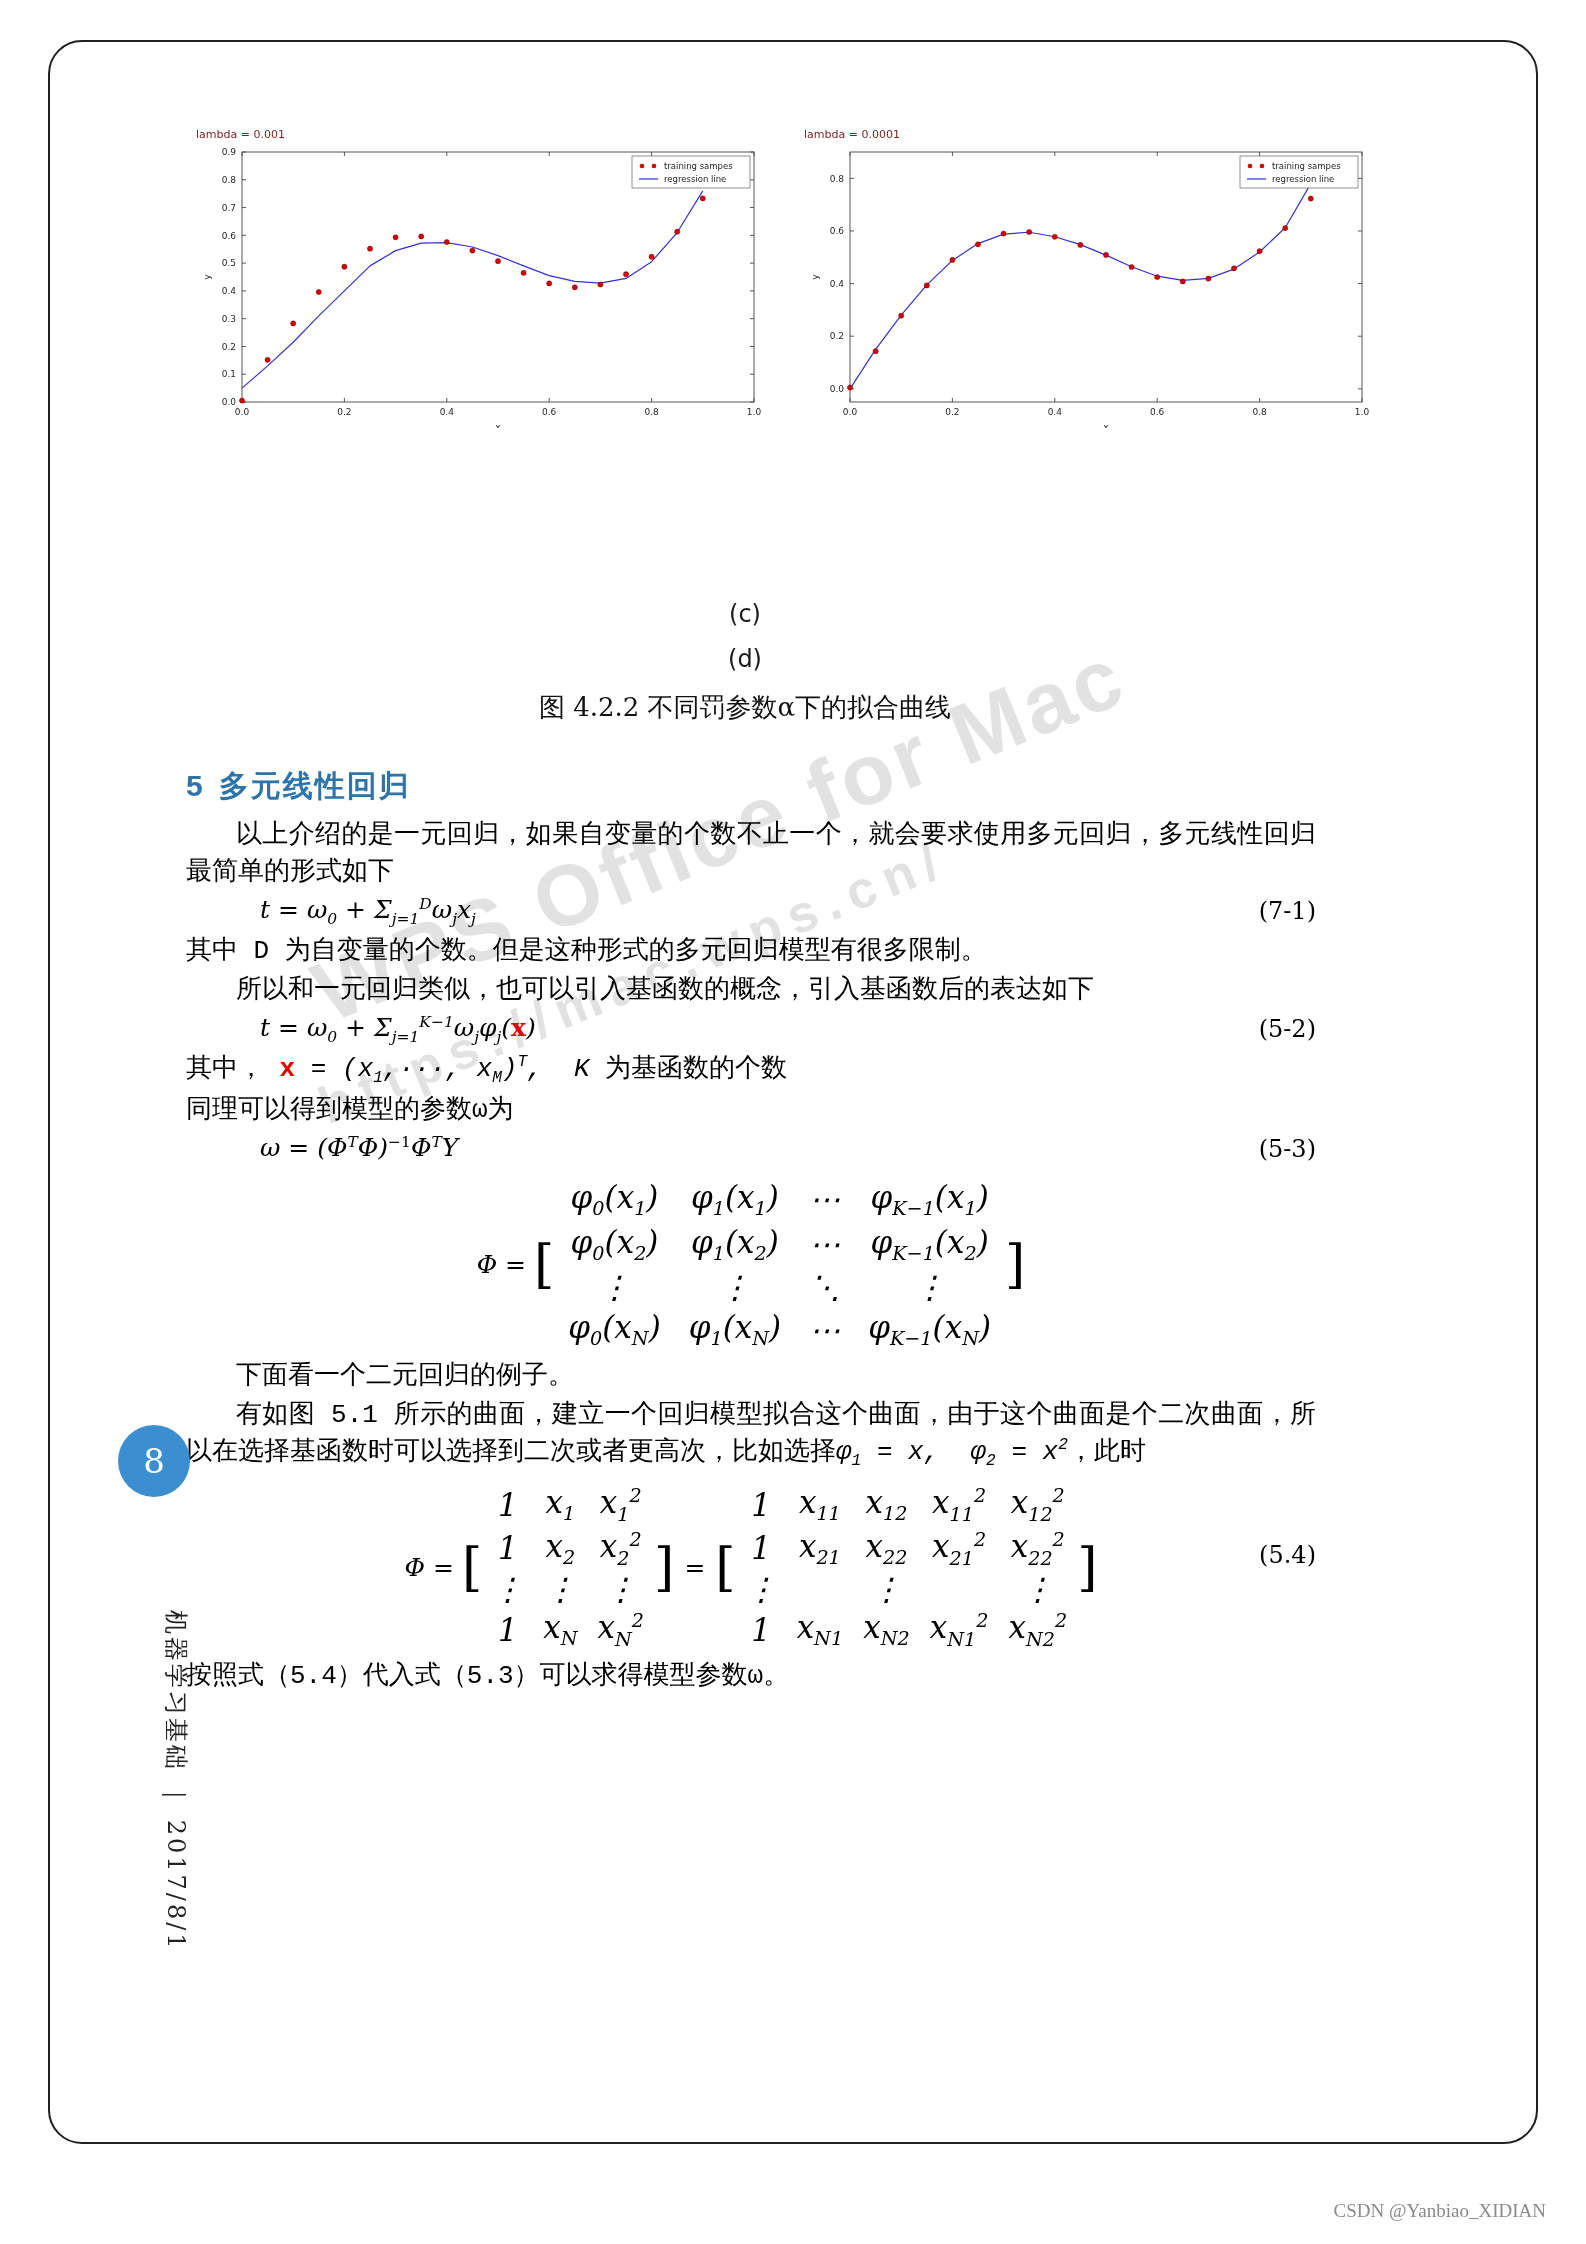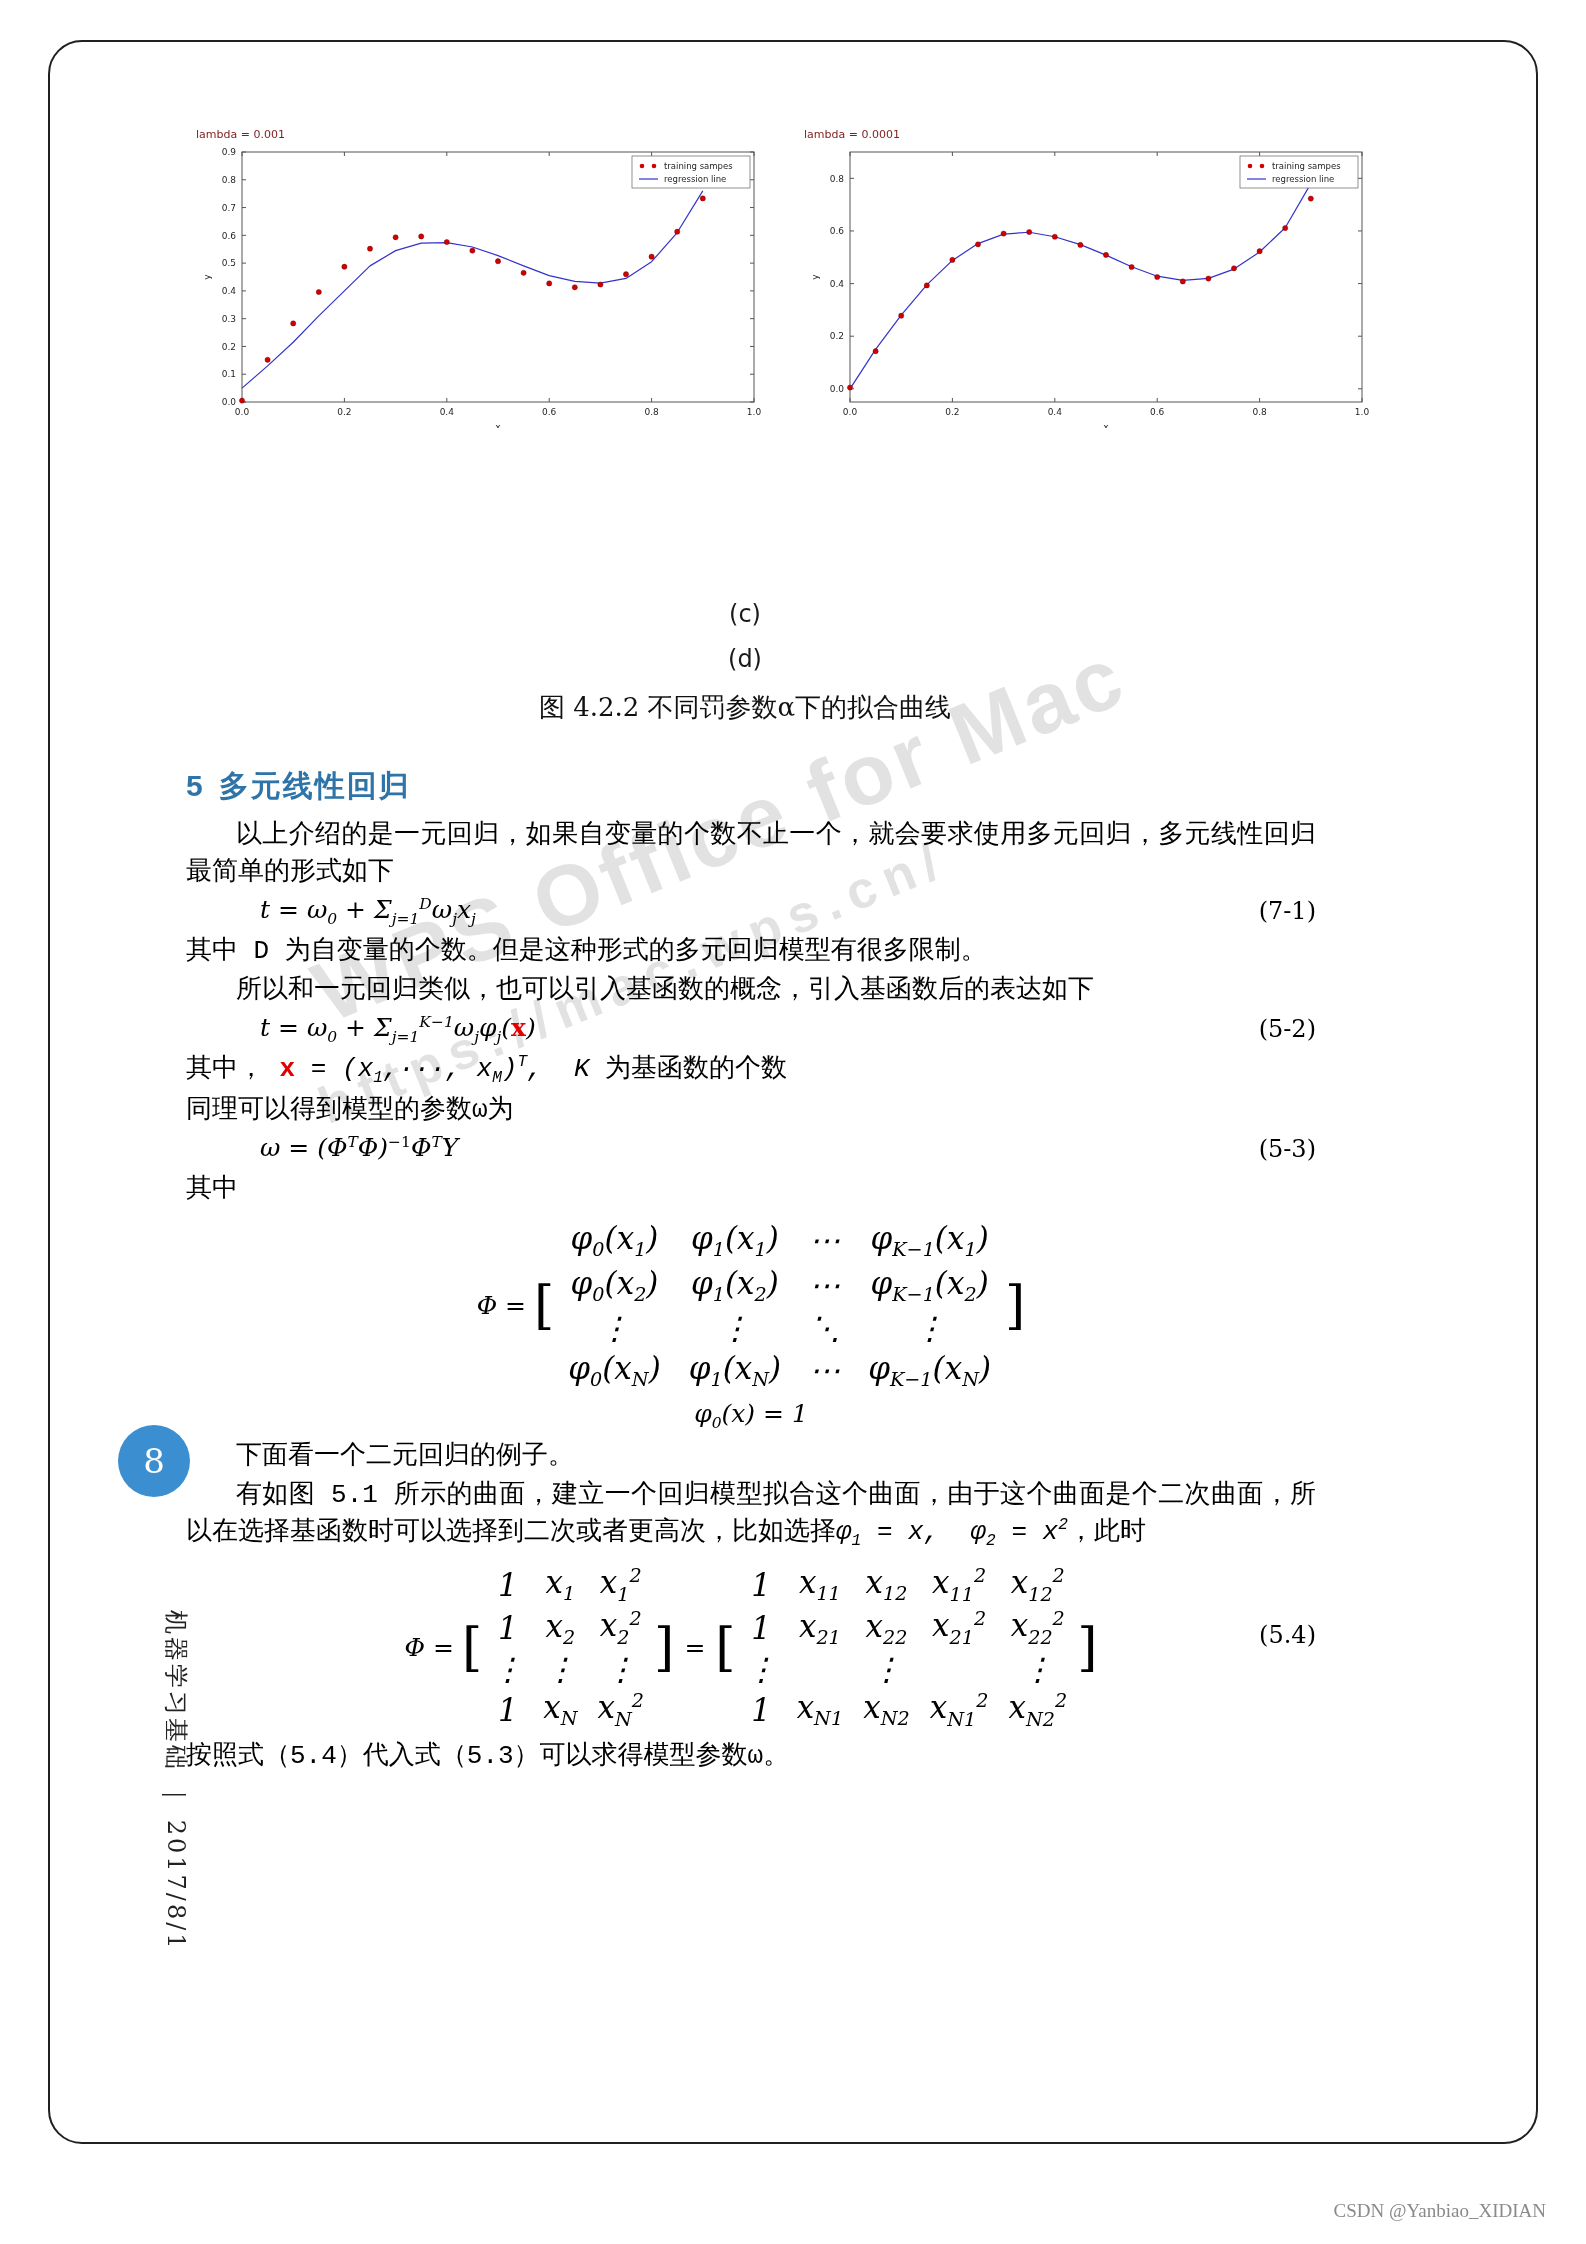--- a/index.html
+++ b/index.html
@@ -453,21 +453,20 @@
     <span>其中，</span><span style="font-style:italic">&nbsp;<span class="red" style="font-style:normal;font-weight:700">x</span>&nbsp;=&nbsp;(x<sub>1</sub>,···,&nbsp;x<sub>M</sub>)<sup style="font-style:italic">T</sup>,&nbsp;&nbsp;K</span><span> 为基函数的个数</span>
   </p>
 
   <p class="para">同理可以得到模型的参数ω为</p>
 
   <div class="eq-row">
     <span class="eq-body">ω&nbsp;=&nbsp;(Φ<sup>T</sup>Φ)<sup class="upr">−1</sup>Φ<sup>T</sup>Y</span>
     <span class="eq-num">(5-3)</span>
   </div>
 
-  <p class="para">其中</p>
 
   <div class="matrix-wrap">
     <div class="matrix-inner">
       <span class="mat-lhs">Φ =</span>
       <span class="bracket">[</span>
       <table class="mat">
         <tbody>
             <tr>
           <td>φ<sub>0</sub>(x<sub>1</sub>)</td>
           <td>φ<sub>1</sub>(x<sub>1</sub>)</td>
@@ -489,21 +488,20 @@
         <tr>
           <td>φ<sub>0</sub>(x<sub>N</sub>)</td>
           <td>φ<sub>1</sub>(x<sub>N</sub>)</td>
           <td>⋯</td>
           <td>φ<sub>K−1</sub>(x<sub>N</sub>)</td>
         </tr>
       </tbody>
         </table>
       <span class="bracket">]</span>
     </div>
-    <div class="eq-center" style="margin-top:6px">φ<sub>0</sub>(x)&nbsp;=&nbsp;<span style="font-style:italic">1</span></div>
   </div>
 
   <p class="para indent">下面看一个二元回归的例子。</p>
 
   <p class="para indent">
     <span>有如图 5.1 所示的曲面，建立一个回归模型拟合这个曲面，由于这个曲面是个二次曲面，所以在选择基函数时可以选择到二次或者更高次，比如选择</span><span style="font-style:italic">φ<sub>1</sub>&nbsp;=&nbsp;x,&nbsp;&nbsp;φ<sub>2</sub>&nbsp;=&nbsp;x<sup>2</sup></span><span>，此时</span>
   </p>
 
   <div class="matrix-wrap">
     <span class="eq-num" style="top:58px">(5.4)</span>

